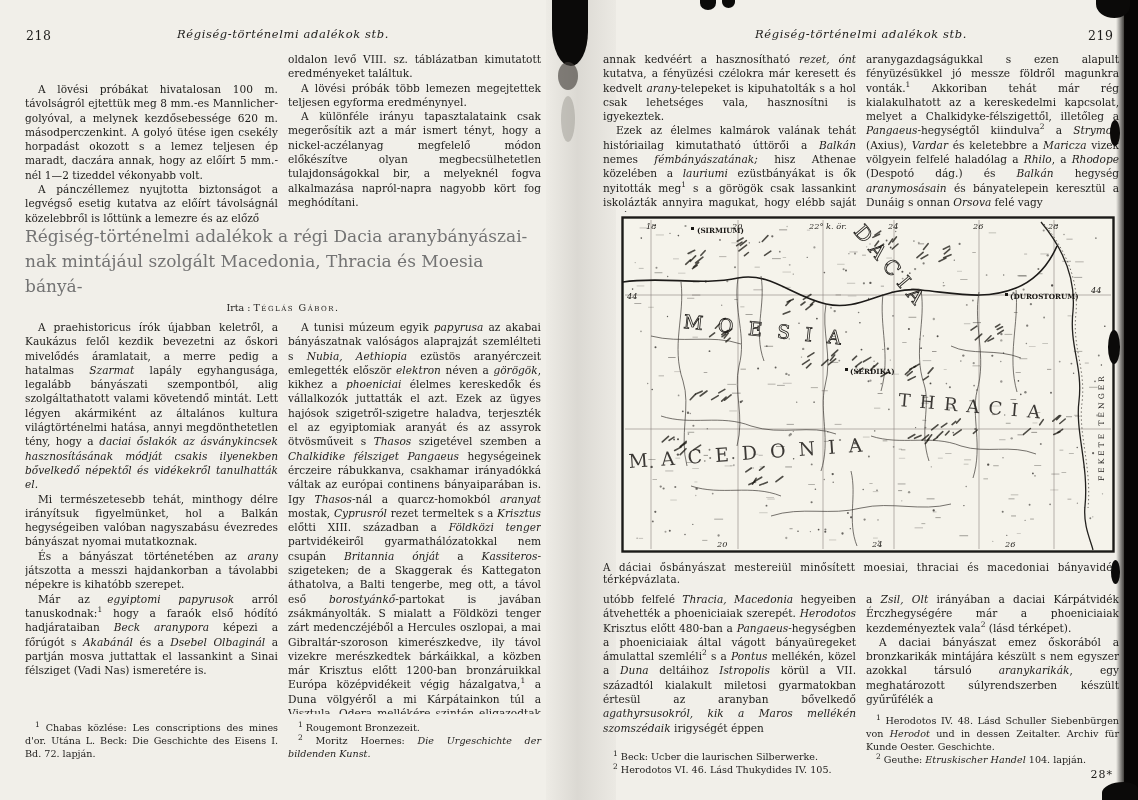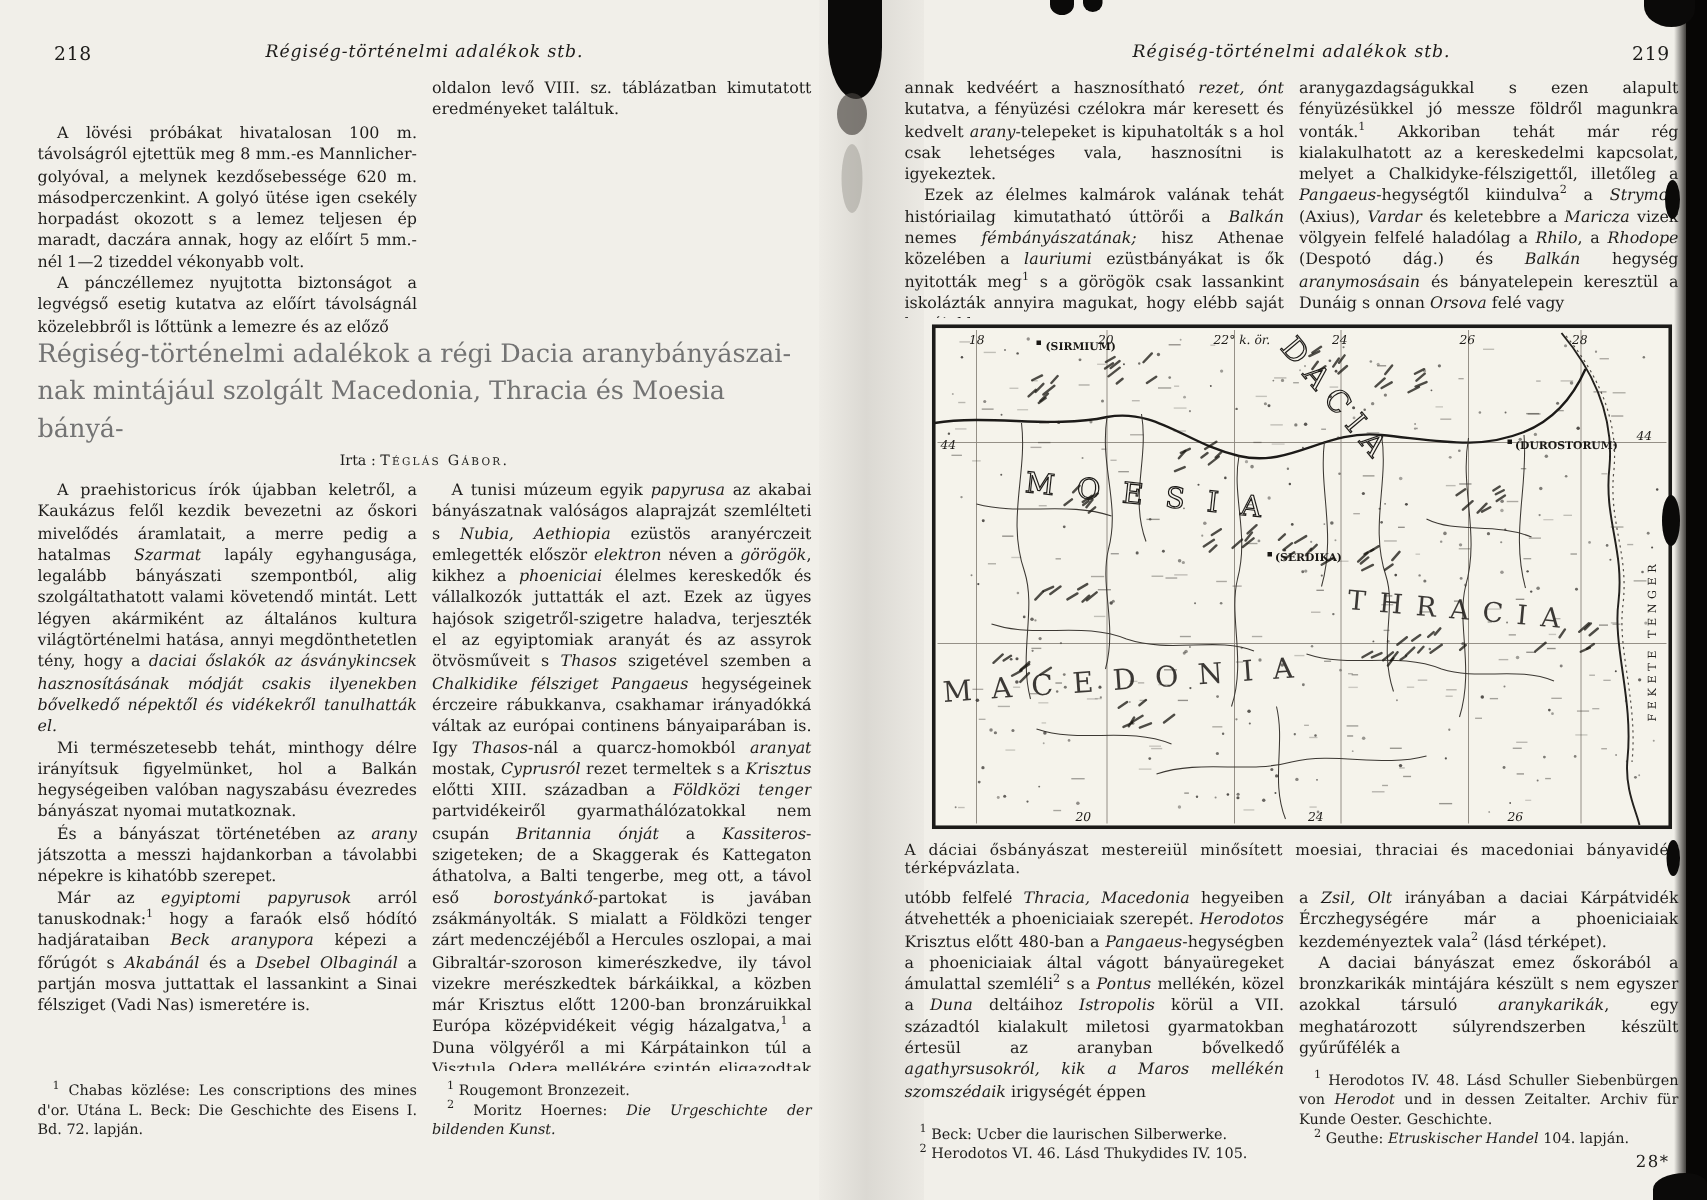--- a/index.html
+++ b/index.html
@@ -28,32 +28,34 @@
   .blob{background:#0b0a09;}
   .band{left:1124px;top:0;width:14px;height:800px;background:#070605;}
   .band2{left:1116px;top:0;width:9px;height:800px;
          background:linear-gradient(to right,rgba(10,8,6,0),rgba(10,8,6,.85));}
   text{font-family:"DejaVu Serif", serif;}
 </style>
 </head>
 <body>
 
 <div>
-  <div class="abs pgnum" style="left:36px;top:28px;">218</div>
+  <div class="abs pgnum" style="left:26px;top:28px;">218</div>
   <div class="abs runhead" style="left:25px;top:27px;width:516px;">Régiség-történelmi adalékok stb.</div>
 
   <div class="col" style="left:25px;top:52px;width:253px;height:168px;margin-top:30px;">
     <div class="paras" style="height:100%;">
       <p class="p">A lövési próbákat hivatalosan 100 m. távolságról ejtettük meg 8 mm.-es Mannlicher-golyóval, a melynek kezdősebessége 620 m. másodperczenkint. A golyó ütése igen csekély horpadást okozott s a lemez teljesen ép maradt, daczára annak, hogy az előírt 5 mm.-nél 1—2 tizeddel vékonyabb volt.</p>
       <p class="p">A pánczéllemez nyujtotta biztonságot a legvégső esetig kutatva az előírt távolságnál közelebbről is lőttünk a lemezre és az előző</p>
     </div>
   </div>
   <div class="col" style="left:288px;top:52px;width:253px;height:168px;">
     <div class="paras" style="height:100%;">
       <p class="np">oldalon levő VIII. sz. táblázatban kimutatott eredményeket találtuk.</p>
+      <p class="p">A lövési próbák több lemezen megejtettek teljesen egyforma eredménynyel.</p>
+      <p class="p">A különféle irányu tapasztalataink csak megerősítik azt a már ismert tényt, hogy a nickel-aczélanyag megfelelő módon előkészítve olyan megbecsülhetetlen tulajdonságokkal bir, a melyeknél fogva alkalmazása napról-napra nagyobb kört fog meghódítani.</p>
     </div>
   </div>
 
   <div class="title">
     <div>Régiség-történelmi adalékok a régi Dacia aranybányászai-</div>
     <div>nak mintájául szolgált Macedonia, Thracia és Moesia bányá-</div>
   </div>
   <div class="byline">
     <span>Irta :</span>
     <span class="auth">Téglás Gábor.</span>

